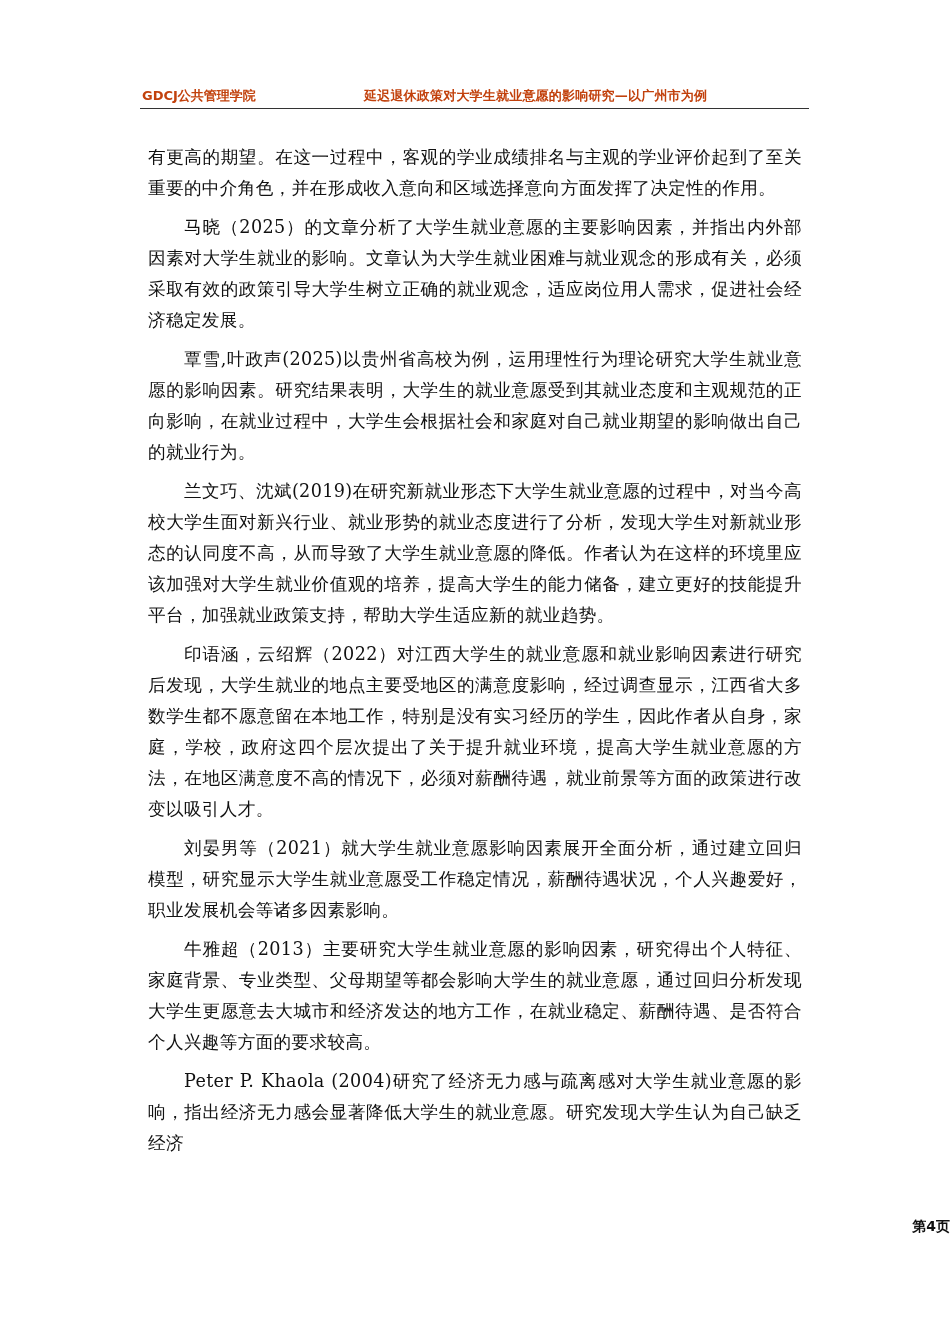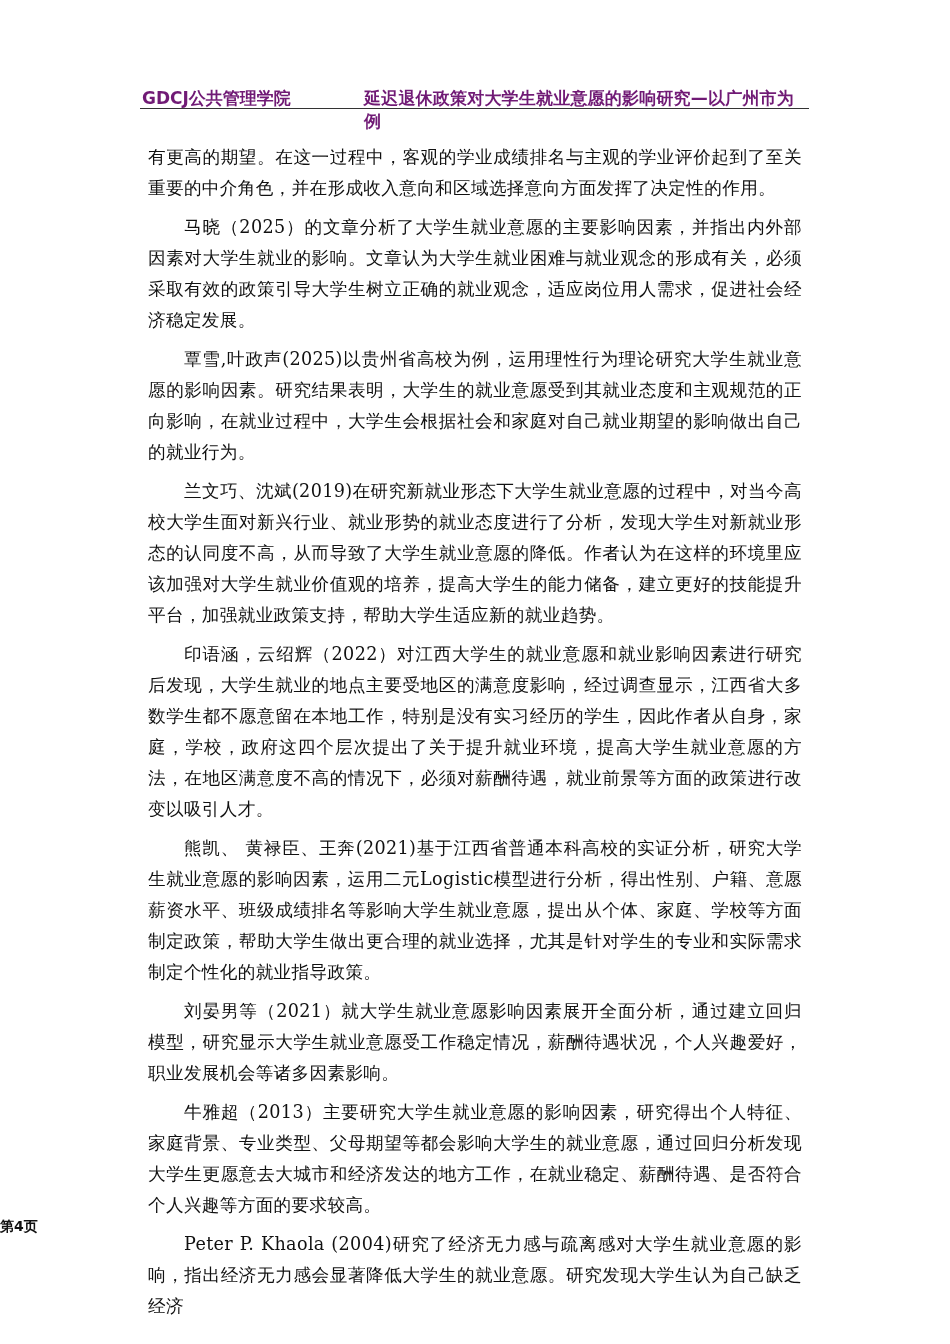--- a/index.html
+++ b/index.html
@@ -1,42 +1,41 @@
 <!DOCTYPE html>
 <html><head>
 <meta charset="utf-8">
 <style>
   html, body { margin: 0; padding: 0; background: #ffffff; }
   body { width: 950px; height: 1344px; position: relative; overflow: hidden;
          font-family: "DejaVu Serif", "Liberation Serif", serif; color: #111; }
   .page-header { position: absolute; left: 140px; top: 86px; width: 669px; height: 22px;
          border-bottom: 1.5px solid #333; font-family: "DejaVu Sans", "Liberation Sans", sans-serif;
-         font-size: 17px; font-weight: bold; color: #701a75; }
+         font-size: 13px; font-weight: bold; color: #c2410c; }
   .hdr-left { position: absolute; left: 2px; top: 1px; }
   .hdr-right { position: absolute; left: 224px; top: 1px; letter-spacing: 0.2px; }
   .body-text { position: absolute; left: 140px; top: 134px; width: 670px; }
   .para { margin: 8px; font-size: 17.6px; line-height: 31px; text-align: justify;
           text-align-last: left; letter-spacing: 0.35px; }
   .para.indent { text-indent: 36px; }
-  .page-footer { position: absolute; left: 0; width: 950px; top: 1218px; text-align: left;
+  .page-footer { position: absolute; left: 0; width: 950px; top: 1218px; text-align: right;
           font-family: "DejaVu Sans", "Liberation Sans", sans-serif; font-size: 14px; font-weight: bold; color: #111; }
 </style>
 </head>
 <body>
 
 <div class="page-header">
   <span class="hdr-left">GDCJ公共管理学院</span>
   <span class="hdr-right">延迟退休政策对大学生就业意愿的影响研究—以广州市为例</span>
 </div>
 
 <div class="body-text">
   <p class="para">有更高的期望。在这一过程中，客观的学业成绩排名与主观的学业评价起到了至关重要的中介角色，并在形成收入意向和区域选择意向方面发挥了决定性的作用。</p>
   <p class="para indent">马晓（2025）的文章分析了大学生就业意愿的主要影响因素，并指出内外部因素对大学生就业的影响。文章认为大学生就业困难与就业观念的形成有关，必须采取有效的政策引导大学生树立正确的就业观念，适应岗位用人需求，促进社会经济稳定发展。</p>
   <p class="para indent">覃雪,叶政声(2025)以贵州省高校为例，运用理性行为理论研究大学生就业意愿的影响因素。研究结果表明，大学生的就业意愿受到其就业态度和主观规范的正向影响，在就业过程中，大学生会根据社会和家庭对自己就业期望的影响做出自己的就业行为。</p>
   <p class="para indent">兰文巧、沈斌(2019)在研究新就业形态下大学生就业意愿的过程中，对当今高校大学生面对新兴行业、就业形势的就业态度进行了分析，发现大学生对新就业形态的认同度不高，从而导致了大学生就业意愿的降低。作者认为在这样的环境里应该加强对大学生就业价值观的培养，提高大学生的能力储备，建立更好的技能提升平台，加强就业政策支持，帮助大学生适应新的就业趋势。</p>
   <p class="para indent">印语涵，云绍辉（2022）对江西大学生的就业意愿和就业影响因素进行研究后发现，大学生就业的地点主要受地区的满意度影响，经过调查显示，江西省大多数学生都不愿意留在本地工作，特别是没有实习经历的学生，因此作者从自身，家庭，学校，政府这四个层次提出了关于提升就业环境，提高大学生就业意愿的方法，在地区满意度不高的情况下，必须对薪酬待遇，就业前景等方面的政策进行改变以吸引人才。</p>
-  <p class="para indent">熊凯、 黄禄臣、王奔(2021)基于江西省普通本科高校的实证分析，研究大学生就业意愿的影响因素，运用二元Logistic模型进行分析，得出性别、户籍、意愿薪资水平、班级成绩排名等影响大学生就业意愿，提出从个体、家庭、学校等方面制定政策，帮助大学生做出更合理的就业选择，尤其是针对学生的专业和实际需求制定个性化的就业指导政策。</p>
   <p class="para indent">刘晏男等（2021）就大学生就业意愿影响因素展开全面分析，通过建立回归模型，研究显示大学生就业意愿受工作稳定情况，薪酬待遇状况，个人兴趣爱好，职业发展机会等诸多因素影响。</p>
   <p class="para indent">牛雅超（2013）主要研究大学生就业意愿的影响因素，研究得出个人特征、家庭背景、专业类型、父母期望等都会影响大学生的就业意愿，通过回归分析发现大学生更愿意去大城市和经济发达的地方工作，在就业稳定、薪酬待遇、是否符合个人兴趣等方面的要求较高。</p>
   <p class="para indent">Peter P. Khaola (2004)研究了经济无力感与疏离感对大学生就业意愿的影响，指出经济无力感会显著降低大学生的就业意愿。研究发现大学生认为自己缺乏经济</p>
 </div>
 
 <div class="page-footer">第4页</div>
 
 </body></html>

